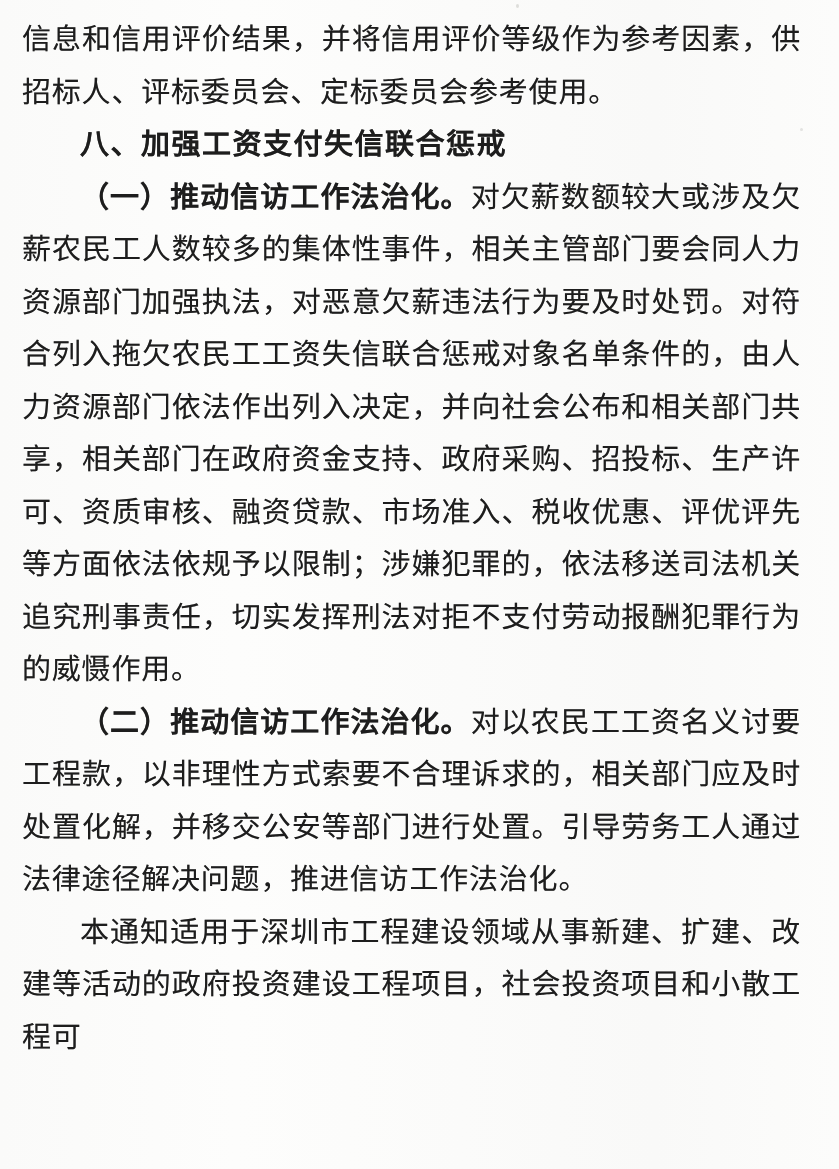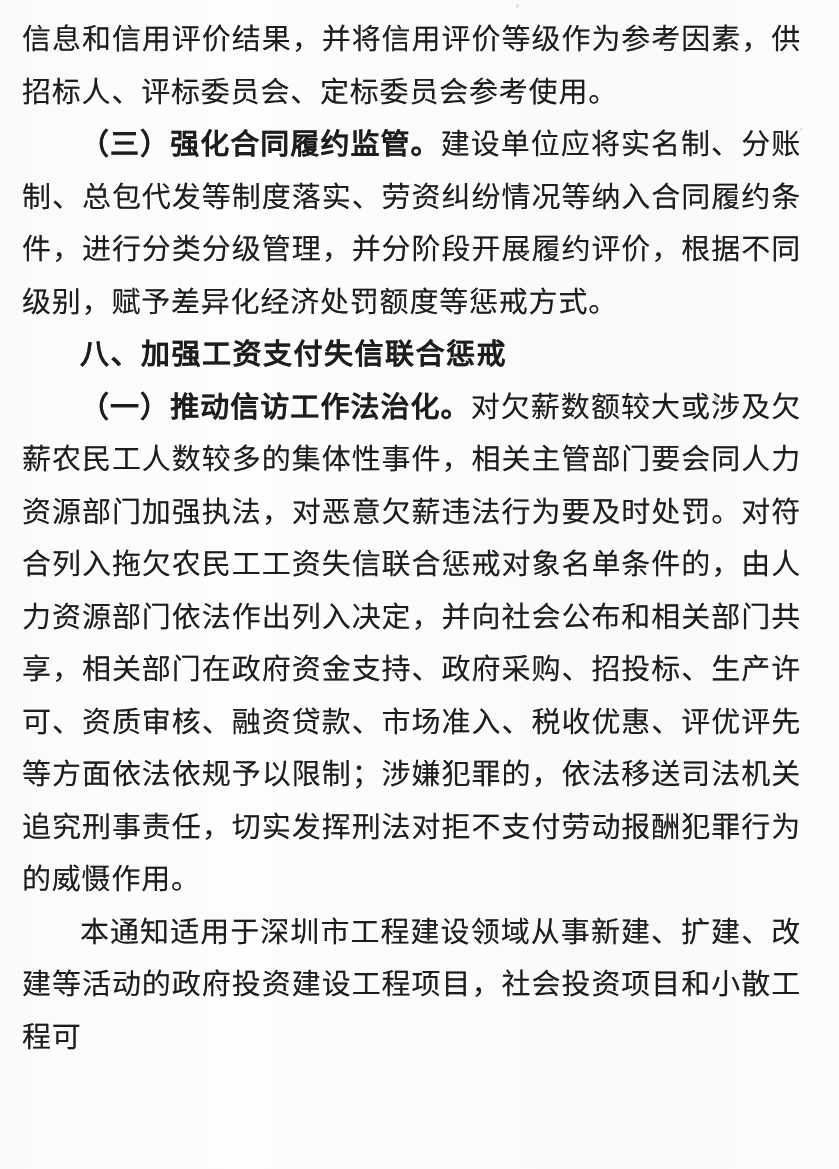--- a/index.html
+++ b/index.html
@@ -59,26 +59,26 @@
   .speck-3 { left: 516px; top: 4px;  width: 3px; height: 4px; opacity: 0.3; }
   .speck-4 { left: 800px; top: 128px; width: 3px; height: 3px; opacity: 0.25; }
 </style>
 </head>
 <body>
 
 <div class="page">
 
   <p class="para-cont">信息和信用评价结果，并将信用评价等级作为参考因素，供招标人、评标委员会、定标委员会参考使用。</p>
 
-  <p class="para-indent"><span class="lead">（三）强化合同履约监管。</span><span>建设单位应将实名制、分账制、总包代发等制度落实、劳资纠纷情况等纳入合同履约条件，进行分类分级管理，并分阶段开展履约评价，根据不同级别，赋予差异化经济处罚额度等惩戒方式。</span></p>
 
   <p class="section-heading">八、加强工资支付失信联合惩戒</p>
 
   <p class="para-indent"><span class="lead">（一）推动信访工作法治化。</span><span>对欠薪数额较大或涉及欠薪农民工人数较多的集体性事件，相关主管部门要会同人力资源部门加强执法，对恶意欠薪违法行为要及时处罚。对符合列入拖欠农民工工资失信联合惩戒对象名单条件的，由人力资源部门依法作出列入决定，并向社会公布和相关部门共享，相关部门在政府资金支持、政府采购、招投标、生产许可、资质审核、融资贷款、市场准入、税收优惠、评优评先等方面依法依规予以限制；涉嫌犯罪的，依法移送司法机关追究刑事责任，切实发挥刑法对拒不支付劳动报酬犯罪行为的威慑作用。</span></p>
 
+  <p class="para-indent"><span class="lead">（二）推动信访工作法治化。</span><span>对以农民工工资名义讨要工程款，以非理性方式索要不合理诉求的，相关部门应及时处置化解，并移交公安等部门进行处置。引导劳务工人通过法律途径解决问题，推进信访工作法治化。</span></p>
 
   <p class="para-indent">本通知适用于深圳市工程建设领域从事新建、扩建、改建等活动的政府投资建设工程项目，社会投资项目和小散工程可</p>
 
 </div>
 
 <span class="speck speck-1"></span>
 <span class="speck speck-2"></span>
 <span class="speck speck-3"></span>
 <span class="speck speck-4"></span>
 

